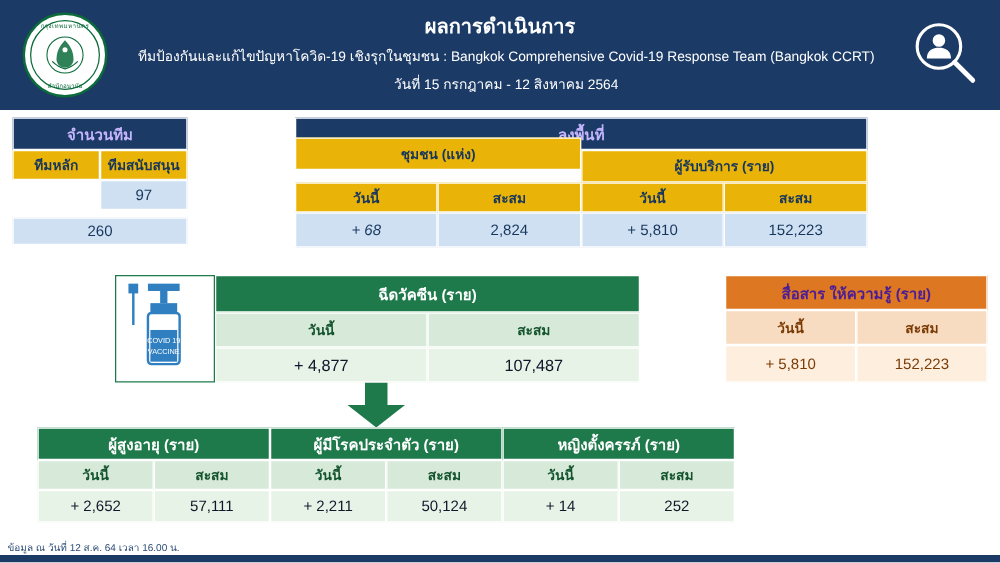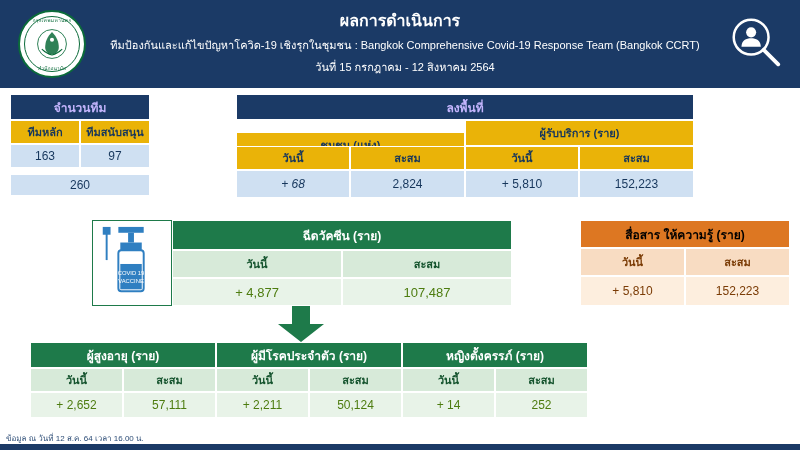--- a/index.html
+++ b/index.html
@@ -98,28 +98,28 @@
     display: flex; align-items: center; justify-content: center;
     border: 1px solid #ffffff;
   }
   .sub-green {
     background: #d7ead9; color: #14532d;
     font-size: 11px; font-weight: bold;
     display: flex; align-items: center; justify-content: center;
     border: 1px solid #ffffff;
   }
   .val-green {
-    background: #e8f3e8; color: #4d7c0f;
+    background: #e8f3e8; color: #0f172a;
     font-size: 12px;
     display: flex; align-items: center; justify-content: center;
     border: 1px solid #ffffff;
   }
 
   .hdr-orange {
-    background: #dd7722; color: #000000;
+    background: #dd7722; color: #4c1d95;
     font-size: 12px; font-weight: bold;
     display: flex; align-items: center; justify-content: center;
     border: 1px solid #ffffff;
   }
   .sub-orange {
     background: #f8dcc2; color: #7a3b05;
     font-size: 11px; font-weight: bold;
     display: flex; align-items: center; justify-content: center;
     border: 1px solid #ffffff;
   }
@@ -174,28 +174,27 @@
       <circle cx="26" cy="19" r="5.2" fill="#ffffff"></circle>
       <path d="M16 34 C16 27 21 25 26 25 C31 25 36 27 36 34 Z" fill="#ffffff"></path>
     </svg>
   </div>
 
   <div class="blk hdr-blue" style="left:10px; top:94px; width:140px; height:26px;">จำนวนทีม</div>
 
   <div class="blk sub-blue" style="left:10px; top:120px; width:70px; height:24px;">ทีมหลัก</div>
   <div class="blk sub-blue" style="left:80px; top:120px; width:70px; height:24px;">ทีมสนับสนุน</div>
 
-  <div class="blk val-blue" style="left:10px; top:144px; width:70px; height:24px;">163</div>
   <div class="blk val-blue" style="left:80px; top:144px; width:70px; height:24px;">97</div>
 
   <div class="blk val-blue" style="left:10px; top:174px; width:140px; height:22px;">260</div>
 
   <div class="blk hdr-blue" style="left:236px; top:94px; width:458px; height:26px;">ลงพื้นที่</div>
 
-  <div class="blk sub-blue" style="left:236px; top:132px; width:229px; height:26px;">ชุมชน (แห่ง)</div>
+  <div class="blk sub-blue" style="left:236px; top:110px; width:229px; height:26px;">ชุมชน (แห่ง)</div>
   <div class="blk sub-blue" style="left:465px; top:120px; width:229px; height:26px;">ผู้รับบริการ (ราย)</div>
 
   <div class="blk sub-blue" style="left:236px; top:146px; width:114px; height:24px;">วันนี้</div>
   <div class="blk sub-blue" style="left:350px; top:146px; width:115px; height:24px;">สะสม</div>
   <div class="blk sub-blue" style="left:465px; top:146px; width:114px; height:24px;">วันนี้</div>
   <div class="blk sub-blue" style="left:579px; top:146px; width:115px; height:24px;">สะสม</div>
 
   <div class="blk val-blue" style="left:236px; top:170px; width:114px; height:28px;font-style:italic;">+ 68</div>
   <div class="blk val-blue" style="left:350px; top:170px; width:115px; height:28px;">2,824</div>
   <div class="blk val-blue" style="left:465px; top:170px; width:114px; height:28px;">+ 5,810</div>

